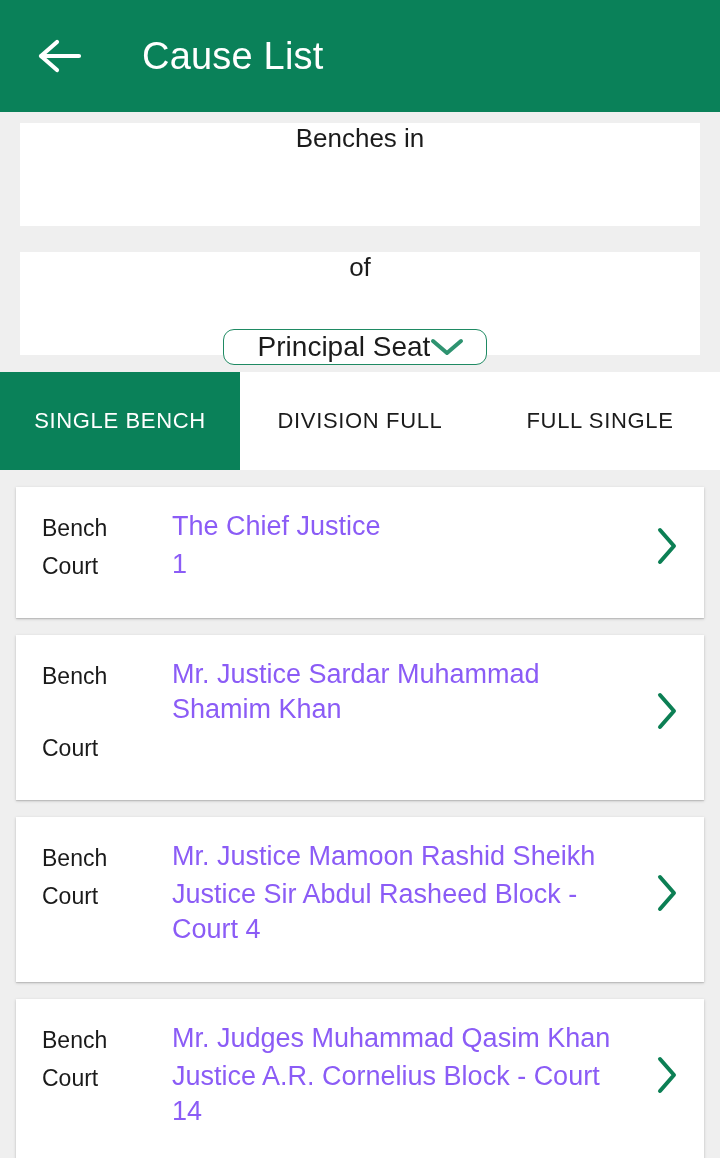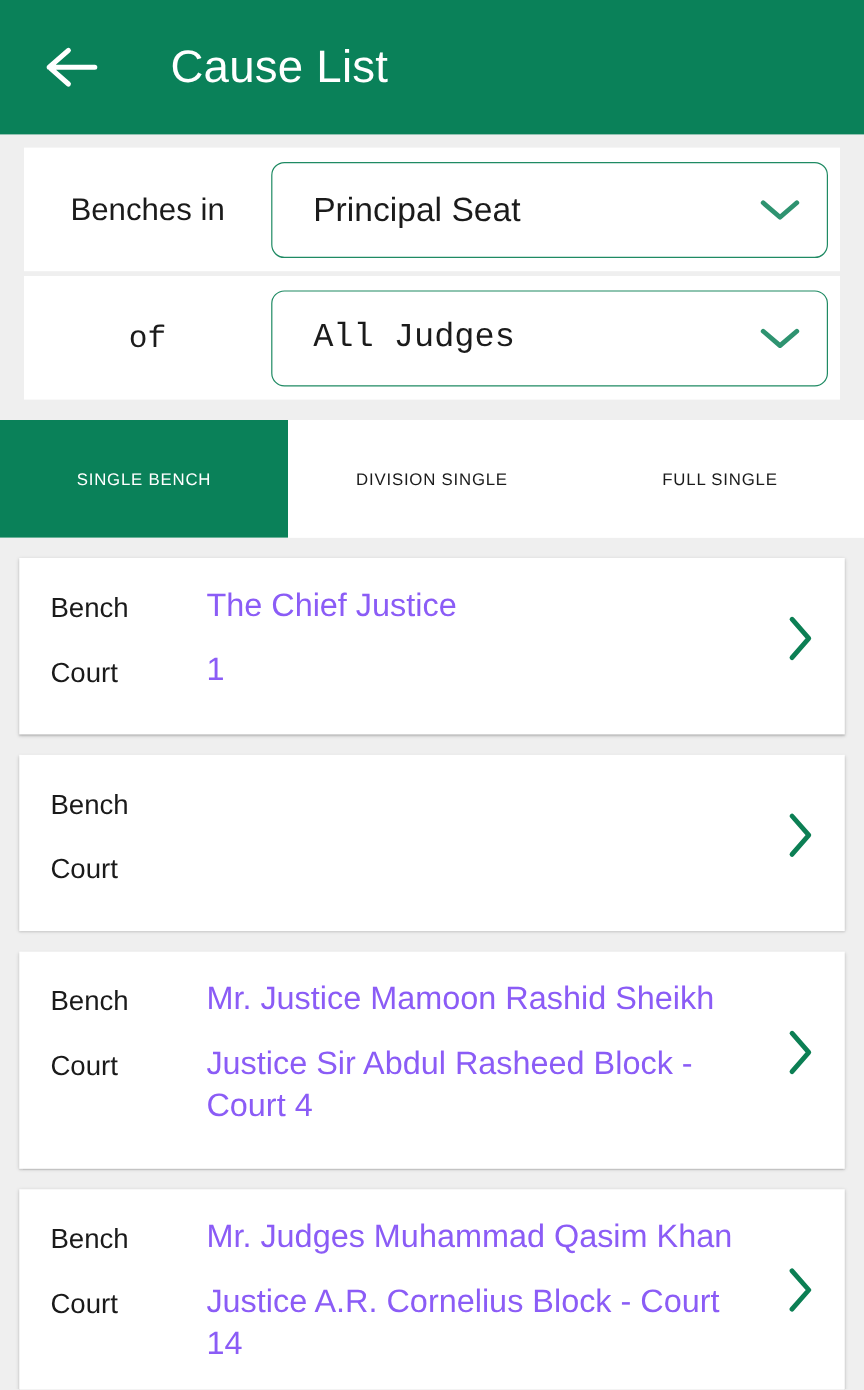--- a/index.html
+++ b/index.html
@@ -62,22 +62,23 @@
     padding-top: 11px;
   }
 
   .filter-row {
     background: #ffffff;
     margin-left: 20px;
     margin-right: 20px;
     height: 103px;
     display: flex;
     align-items: center;
-  }
-  .filter-row + .filter-row { margin-top: 4px; font-family: Liberation Mono, monospace; }
+    flex-direction: column;
+  }
+  .filter-row + .filter-row { margin-top: 26px; }
 
   .filter-label {
     width: 206px;
     flex: 0 0 206px;
     text-align: center;
     font-size: 26px;
     color: #1b1b1b;
     font-weight: 400;
   }
 
@@ -119,21 +120,21 @@
     background: #ffffff;
     display: flex;
     align-items: stretch;
   }
 
   .tab {
     flex: 1 1 0;
     display: flex;
     align-items: center;
     justify-content: center;
-    font-size: 14px;
+    font-size: 22px;
     letter-spacing: 0.65px;
     color: #1b1b1b;
     cursor: pointer;
     background: #ffffff;
     font-weight: 400;
   }
 
   .tab.active {
     background: #0a8159;
     color: #ffffff;
@@ -159,21 +160,21 @@
     flex: 1 1 auto;
     padding-left: 26px;
     padding-right: 8px;
     min-width: 0;
   }
 
   .card-line {
     display: flex;
     align-items: flex-start;
   }
-  .card-line + .card-line { margin-top: 19px; }
+  .card-line + .card-line { margin-top: 3px; }
 
   .card-key {
     flex: 0 0 130px;
     width: 130px;
     font-size: 23px;
     color: #1a1a1a;
     font-weight: 400;
     line-height: 1.35;
     padding-top: 4px;
   }
@@ -224,38 +225,30 @@
         <span class="chev-down">
           <svg width="34" height="20" viewBox="0 0 34 20" aria-hidden="true">
             <path d="M3 4 L17 16 L31 4" stroke="#2e9370" stroke-width="4" stroke-linecap="round" stroke-linejoin="round" fill="none"></path>
           </svg>
         </span>
       </div>
     </div>
 
     <div class="filter-row">
       <div class="filter-label">of</div>
-      <div class="select">
-        <div class="select-value">All Judges</div>
-        <span class="chev-down">
-          <svg width="34" height="20" viewBox="0 0 34 20" aria-hidden="true">
-            <path d="M3 4 L17 16 L31 4" stroke="#2e9370" stroke-width="4" stroke-linecap="round" stroke-linejoin="round" fill="none"></path>
-          </svg>
-        </span>
-      </div>
     </div>
 
   </div>
 
   <div class="tabs">
     <div class="tab active">
       <span>SINGLE BENCH</span>
     </div>
     <div class="tab">
-      <span>DIVISION SINGLE</span>
+      <span>DIVISION FULL</span>
     </div>
     <div class="tab">
       <span>FULL SINGLE</span>
     </div>
   </div>
 
   <div class="list">
 
     <div class="card">
       <div class="card-body">
@@ -274,20 +267,21 @@
         <svg width="24" height="40" viewBox="0 0 24 40" aria-hidden="true">
           <path d="M5 4 L19 20 L5 36" stroke="#0c7f54" stroke-width="4" stroke-linecap="round" stroke-linejoin="round" fill="none"></path>
         </svg>
       </span>
     </div>
 
     <div class="card">
       <div class="card-body">
         <div class="card-line">
           <div class="card-key">Bench</div>
+          <div class="card-val">Mr. Justice Sardar Muhammad Shamim Khan</div>
         </div>
         <div class="card-line">
           <div class="card-key">Court</div>
         </div>
       </div>
       <span class="chev-right">
         <svg width="24" height="40" viewBox="0 0 24 40" aria-hidden="true">
           <path d="M5 4 L19 20 L5 36" stroke="#0c7f54" stroke-width="4" stroke-linecap="round" stroke-linejoin="round" fill="none"></path>
         </svg>
       </span>

